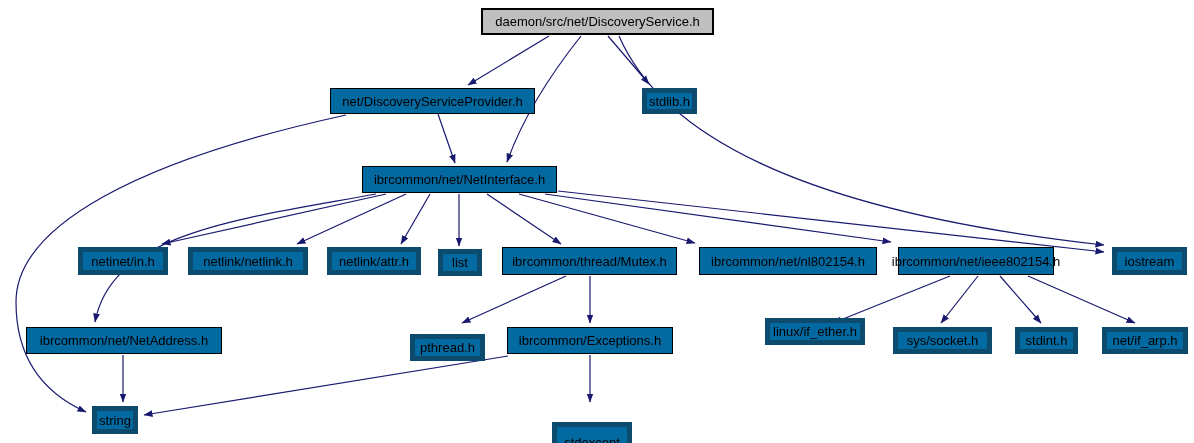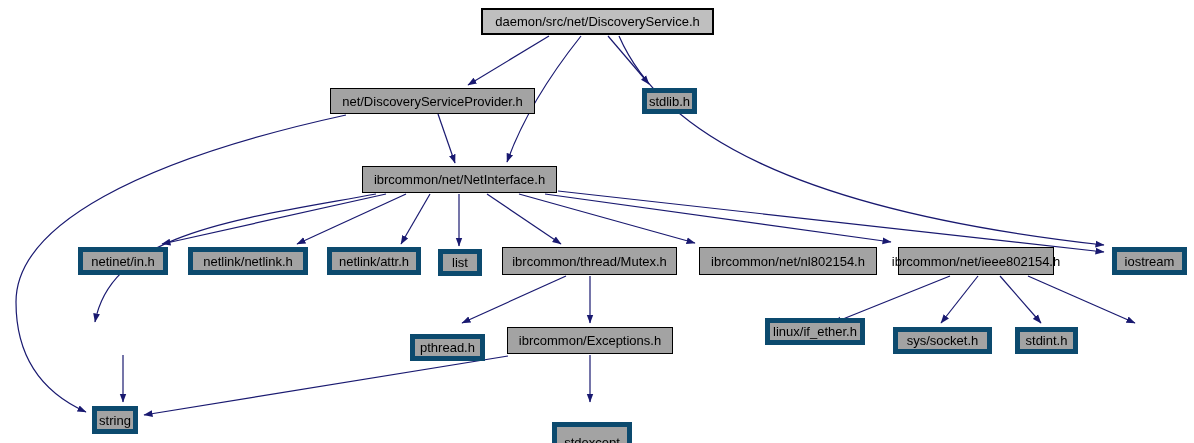--- a/index.html
+++ b/index.html
@@ -9,21 +9,21 @@
     background:#ffffff;
     font-family:"Liberation Sans", sans-serif;
     overflow:hidden;
     padding-left:8px;
   }
   #edges-svg { position:absolute; left:0; top:0; width:1194px; height:443px; }
   #edges-svg path.edge { fill:none; stroke-width:1.2px; }
   .node {
     position:absolute;
     box-sizing:border-box;
-    background:#a3a3a3;
+    background:#0369a1;
     display:flex; align-items:center; justify-content:center;
     font-size:13px; color:#000000;
     white-space:nowrap;
     line-height:1;
   }
   .node.current { background:#bfbfbf; border:2px solid #000000; }
   .node.doc     { border:1px solid #000000; }
   .node.ext     { border:5px solid #0c4a6e; }
 </style>
 </head>
@@ -66,20 +66,22 @@
     <div class="node ext" style="left: 642px; top: 88px; width: 55px; height: 26px;">stdlib.h</div>
     <div class="node ext" style="left: 78px; top: 247px; width: 90px; height: 28px;">netinet/in.h</div>
     <div class="node doc" style="left: 362px; top: 166px; width: 195px; height: 27px;">ibrcommon/net/NetInterface.h</div>
     <div class="node ext" style="left: 188px; top: 247px; width: 120px; height: 28px;">netlink/netlink.h</div>
     <div class="node ext" style="left: 327px; top: 247px; width: 94px; height: 28px;">netlink/attr.h</div>
     <div class="node ext" style="left: 438px; top: 249px; width: 44px; height: 27px;">list</div>
     <div class="node doc" style="left: 502px; top: 247px; width: 175px; height: 28px;">ibrcommon/thread/Mutex.h</div>
     <div class="node doc" style="left: 699px; top: 247px; width: 178px; height: 28px;">ibrcommon/net/nl802154.h</div>
     <div class="node doc" style="left: 898px; top: 247px; width: 156px; height: 28px;">ibrcommon/net/ieee802154.h</div>
     <div class="node ext" style="left: 1112px; top: 247px; width: 75px; height: 28px;">iostream</div>
+    <div class="node doc" style="left: 26px; top: 327px; width: 196px; height: 27px;">ibrcommon/net/NetAddress.h</div>
     <div class="node ext" style="left: 410px; top: 334px; width: 75px; height: 27px;">pthread.h</div>
     <div class="node doc" style="left: 507px; top: 327px; width: 166px; height: 27px;">ibrcommon/Exceptions.h</div>
     <div class="node ext" style="left: 765px; top: 318px; width: 100px; height: 27px;">linux/if_ether.h</div>
     <div class="node ext" style="left: 893px; top: 327px; width: 99px; height: 27px;">sys/socket.h</div>
     <div class="node ext" style="left: 1015px; top: 327px; width: 63px; height: 27px;">stdint.h</div>
+    <div class="node ext" style="left: 1102px; top: 327px; width: 86px; height: 27px;">net/if_arp.h</div>
     <div class="node ext" style="left: 92px; top: 406px; width: 46px; height: 28px;">string</div>
     <div class="node ext" style="left: 552px; top: 406px; width: 80px; height: 40px; margin-top: 16px;">stdexcept</div>
   </div>
 
 </body></html>

